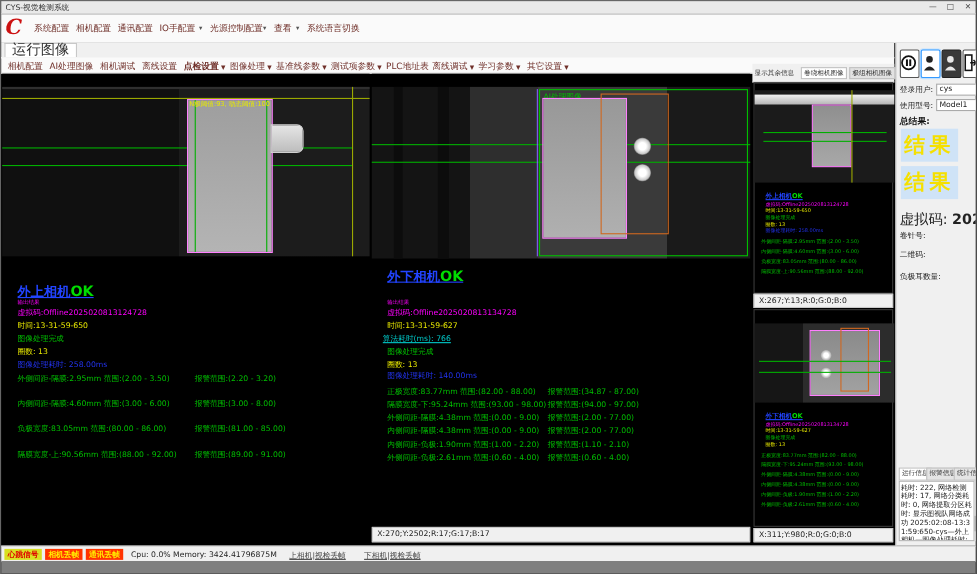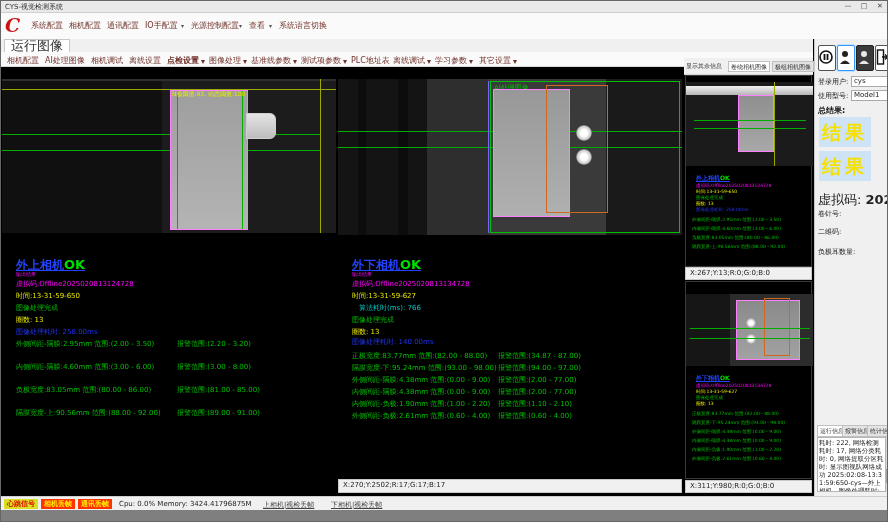--- a/index.html
+++ b/index.html
@@ -147,25 +147,25 @@
     <div class="abs hline gline" style="left:0;top:64px;width:344px;"></div>
     <div class="abs hline gline" style="left:0;top:80px;width:344px;"></div>
     <div class="abs" style="left:152px;top:14px;width:190px;height:152px;border:1px solid #00c000;box-sizing:border-box;"></div>
     <div class="abs ot m7 green" style="left:156px;top:16px;">AI处理图像</div>
     <div class="abs" style="left:155px;top:22px;width:77px;height:128px;background:linear-gradient(180deg,#989898,#b0b0b0);border:1px solid #ff80ff;box-sizing:border-box;"></div>
     <div class="abs" style="left:208px;top:18px;width:62px;height:128px;border:1px solid #d06820;box-sizing:border-box;"></div>
     <div class="abs" style="left:238px;top:58px;width:16px;height:16px;border-radius:50%;background:radial-gradient(circle,#ffffff 0 30%,#c8c8c8 60%,rgba(60,60,60,0) 75%);"></div>
     <div class="abs" style="left:238px;top:82px;width:16px;height:16px;border-radius:50%;background:radial-gradient(circle,#ffffff 0 30%,#c8c8c8 60%,rgba(60,60,60,0) 75%);"></div>
     <div class="abs vline" style="left:150px;top:14px;height:152px;background:#8060ff;"></div>
 
-    <div class="abs ot cam-title" style="left:14px;top:190px;text-align:center;"><span>外下相机</span><span class="cam-ok">OK</span></div>
+    <div class="abs ot cam-title" style="left:14px;top:176px;text-align:center;"><span>外下相机</span><span class="cam-ok">OK</span></div>
     <div class="abs ot m5 magenta" style="left:14px;top:204px;">输出结果</div>
     <div class="abs ot m7 magenta" style="left:14px;top:212px;">虚拟码:Offline2025020813134728</div>
     <div class="abs ot m7 yellow" style="left:14px;top:224px;">时间:13-31-59-627</div>
-    <div class="abs ot m7 cyan" style="left:21px;top:236px;">算法耗时(ms): 766</div>
+    <div class="abs ot m7 cyan" style="left:10px;top:236px;text-decoration:underline;">算法耗时(ms): 766</div>
     <div class="abs ot m7 green" style="left:14px;top:248px;">图像处理完成</div>
     <div class="abs ot m7 yellow" style="left:14px;top:260px;">圈数: 13</div>
     <div class="abs ot m7 blue" style="left:14px;top:270px;">图像处理耗时: 140.00ms</div>
     <div class="abs ot m7 green" style="left:14px;top:284px;">正极宽度:83.77mm 范围:(82.00 - 88.00)</div>
     <div class="abs ot m7 green" style="left:160px;top:284px;">报警范围:(34.87 - 87.00)</div>
     <div class="abs ot m7 green" style="left:14px;top:296px;">隔膜宽度-下:95.24mm 范围:(93.00 - 98.00)</div>
     <div class="abs ot m7 green" style="left:160px;top:296px;">报警范围:(94.00 - 97.00)</div>
     <div class="abs ot m7 green" style="left:14px;top:308px;">外侧间距-隔膜:4.38mm 范围:(0.00 - 9.00)</div>
     <div class="abs ot m7 green" style="left:160px;top:308px;">报警范围:(2.00 - 77.00)</div>
     <div class="abs ot m7 green" style="left:14px;top:320px;">内侧间距-隔膜:4.38mm 范围:(0.00 - 9.00)</div>

